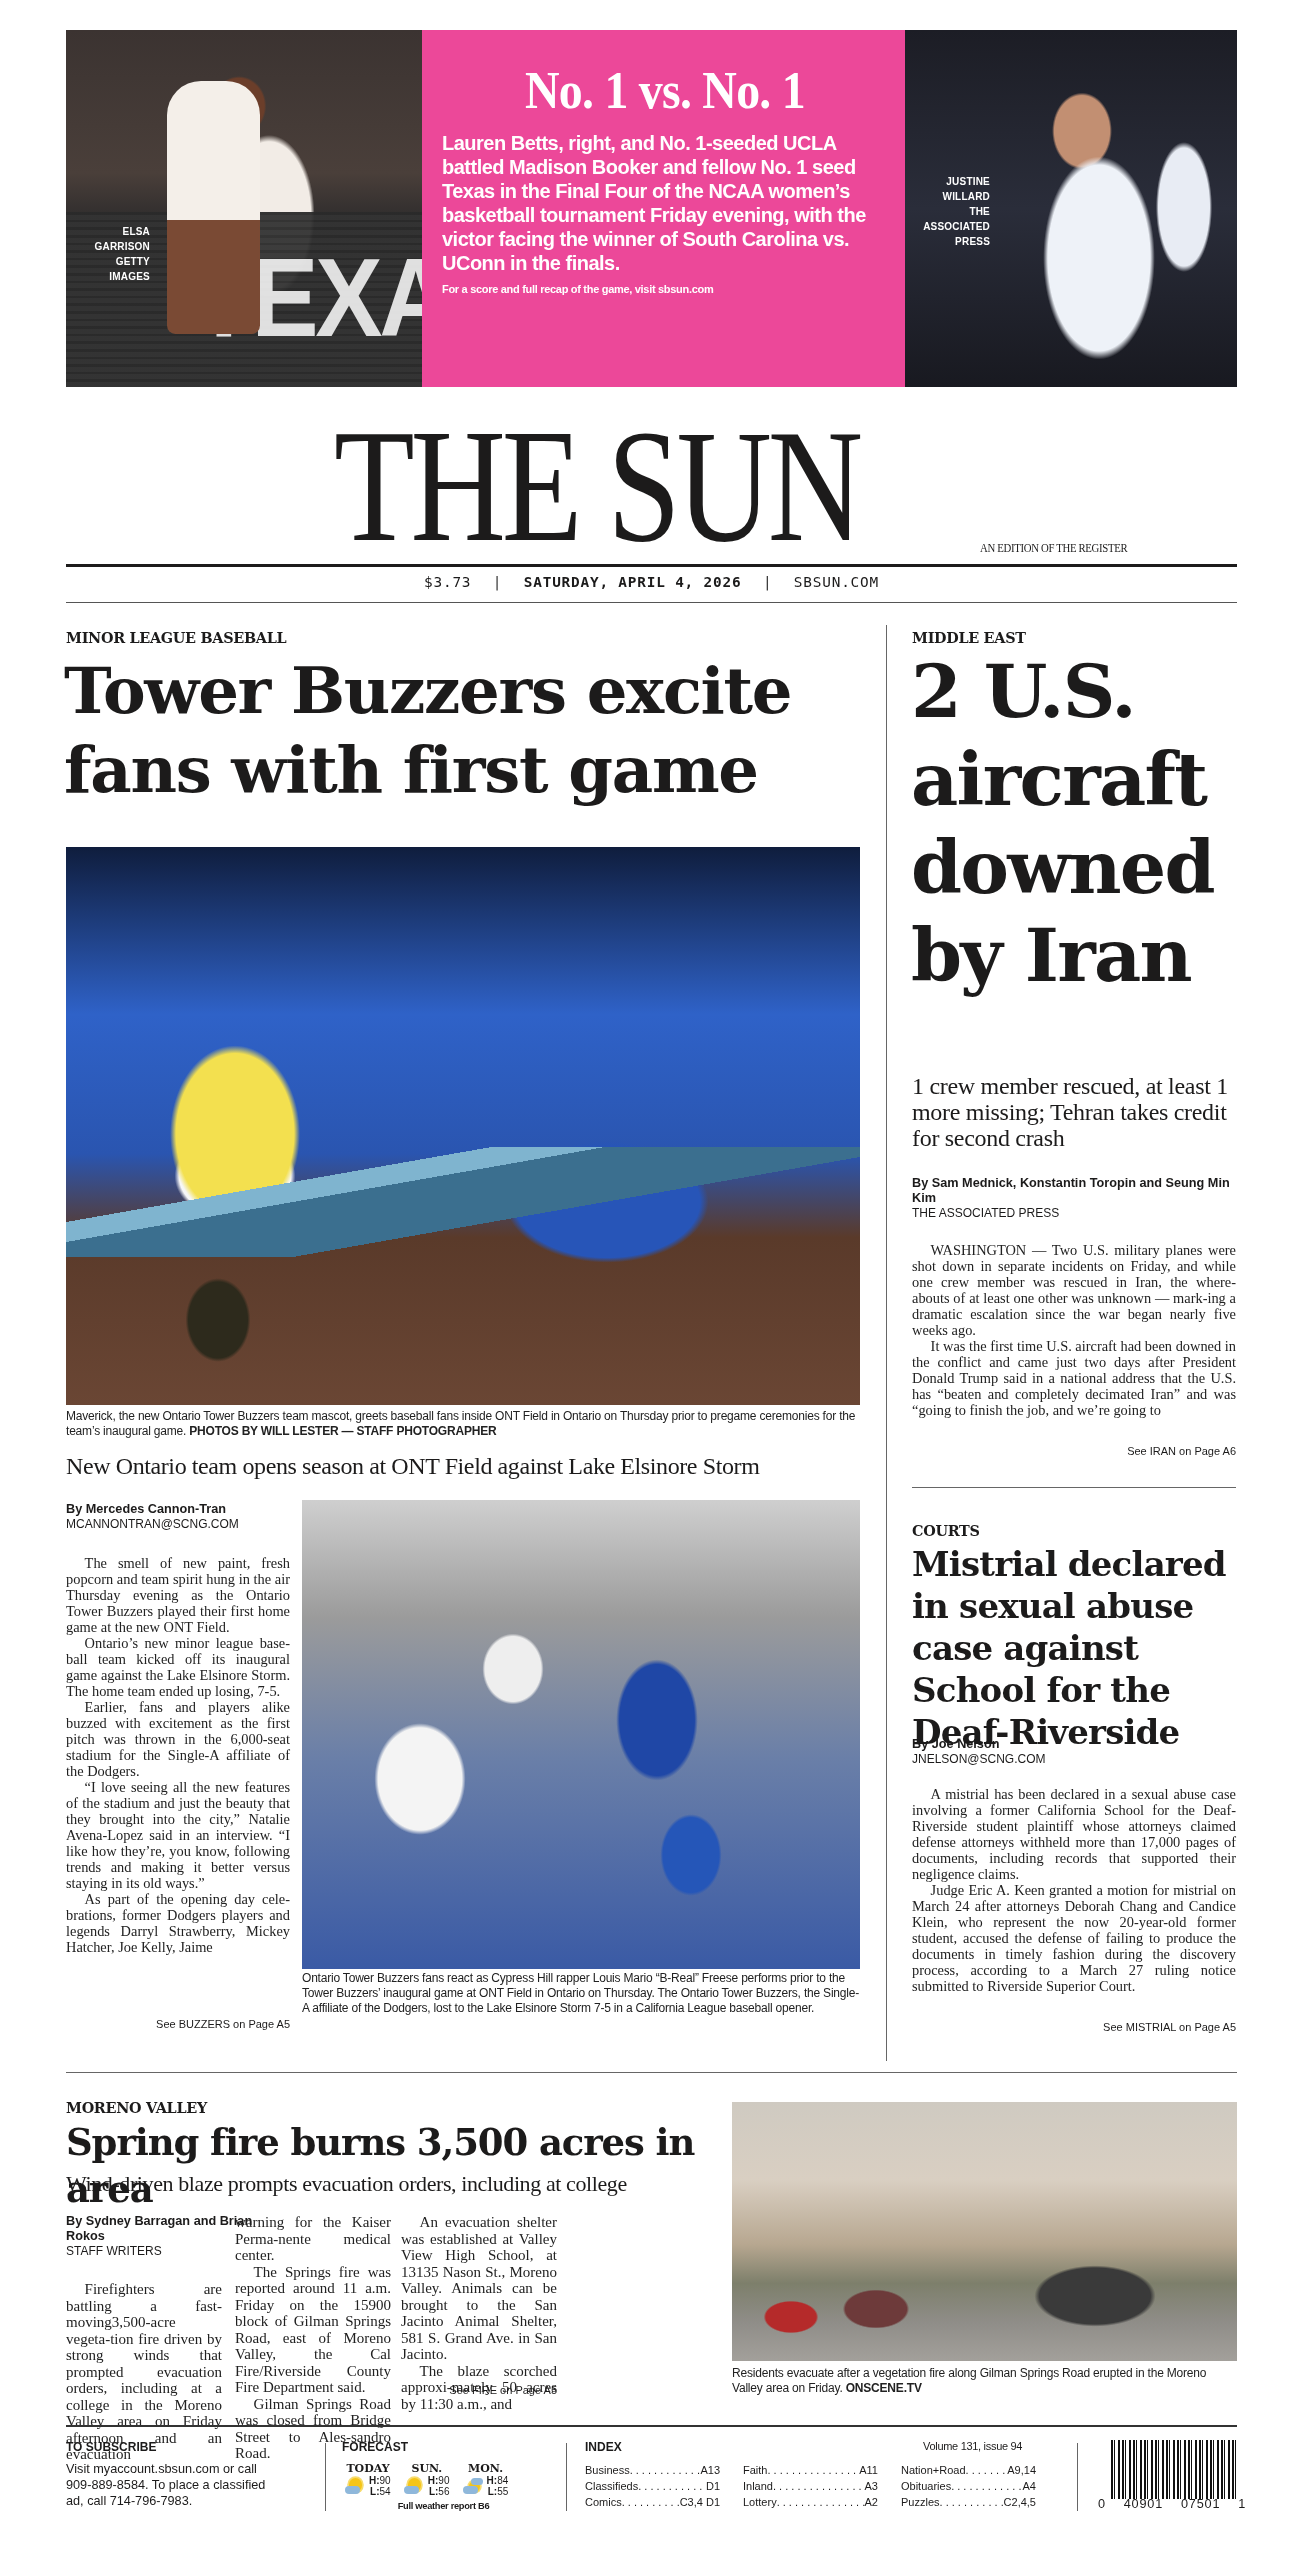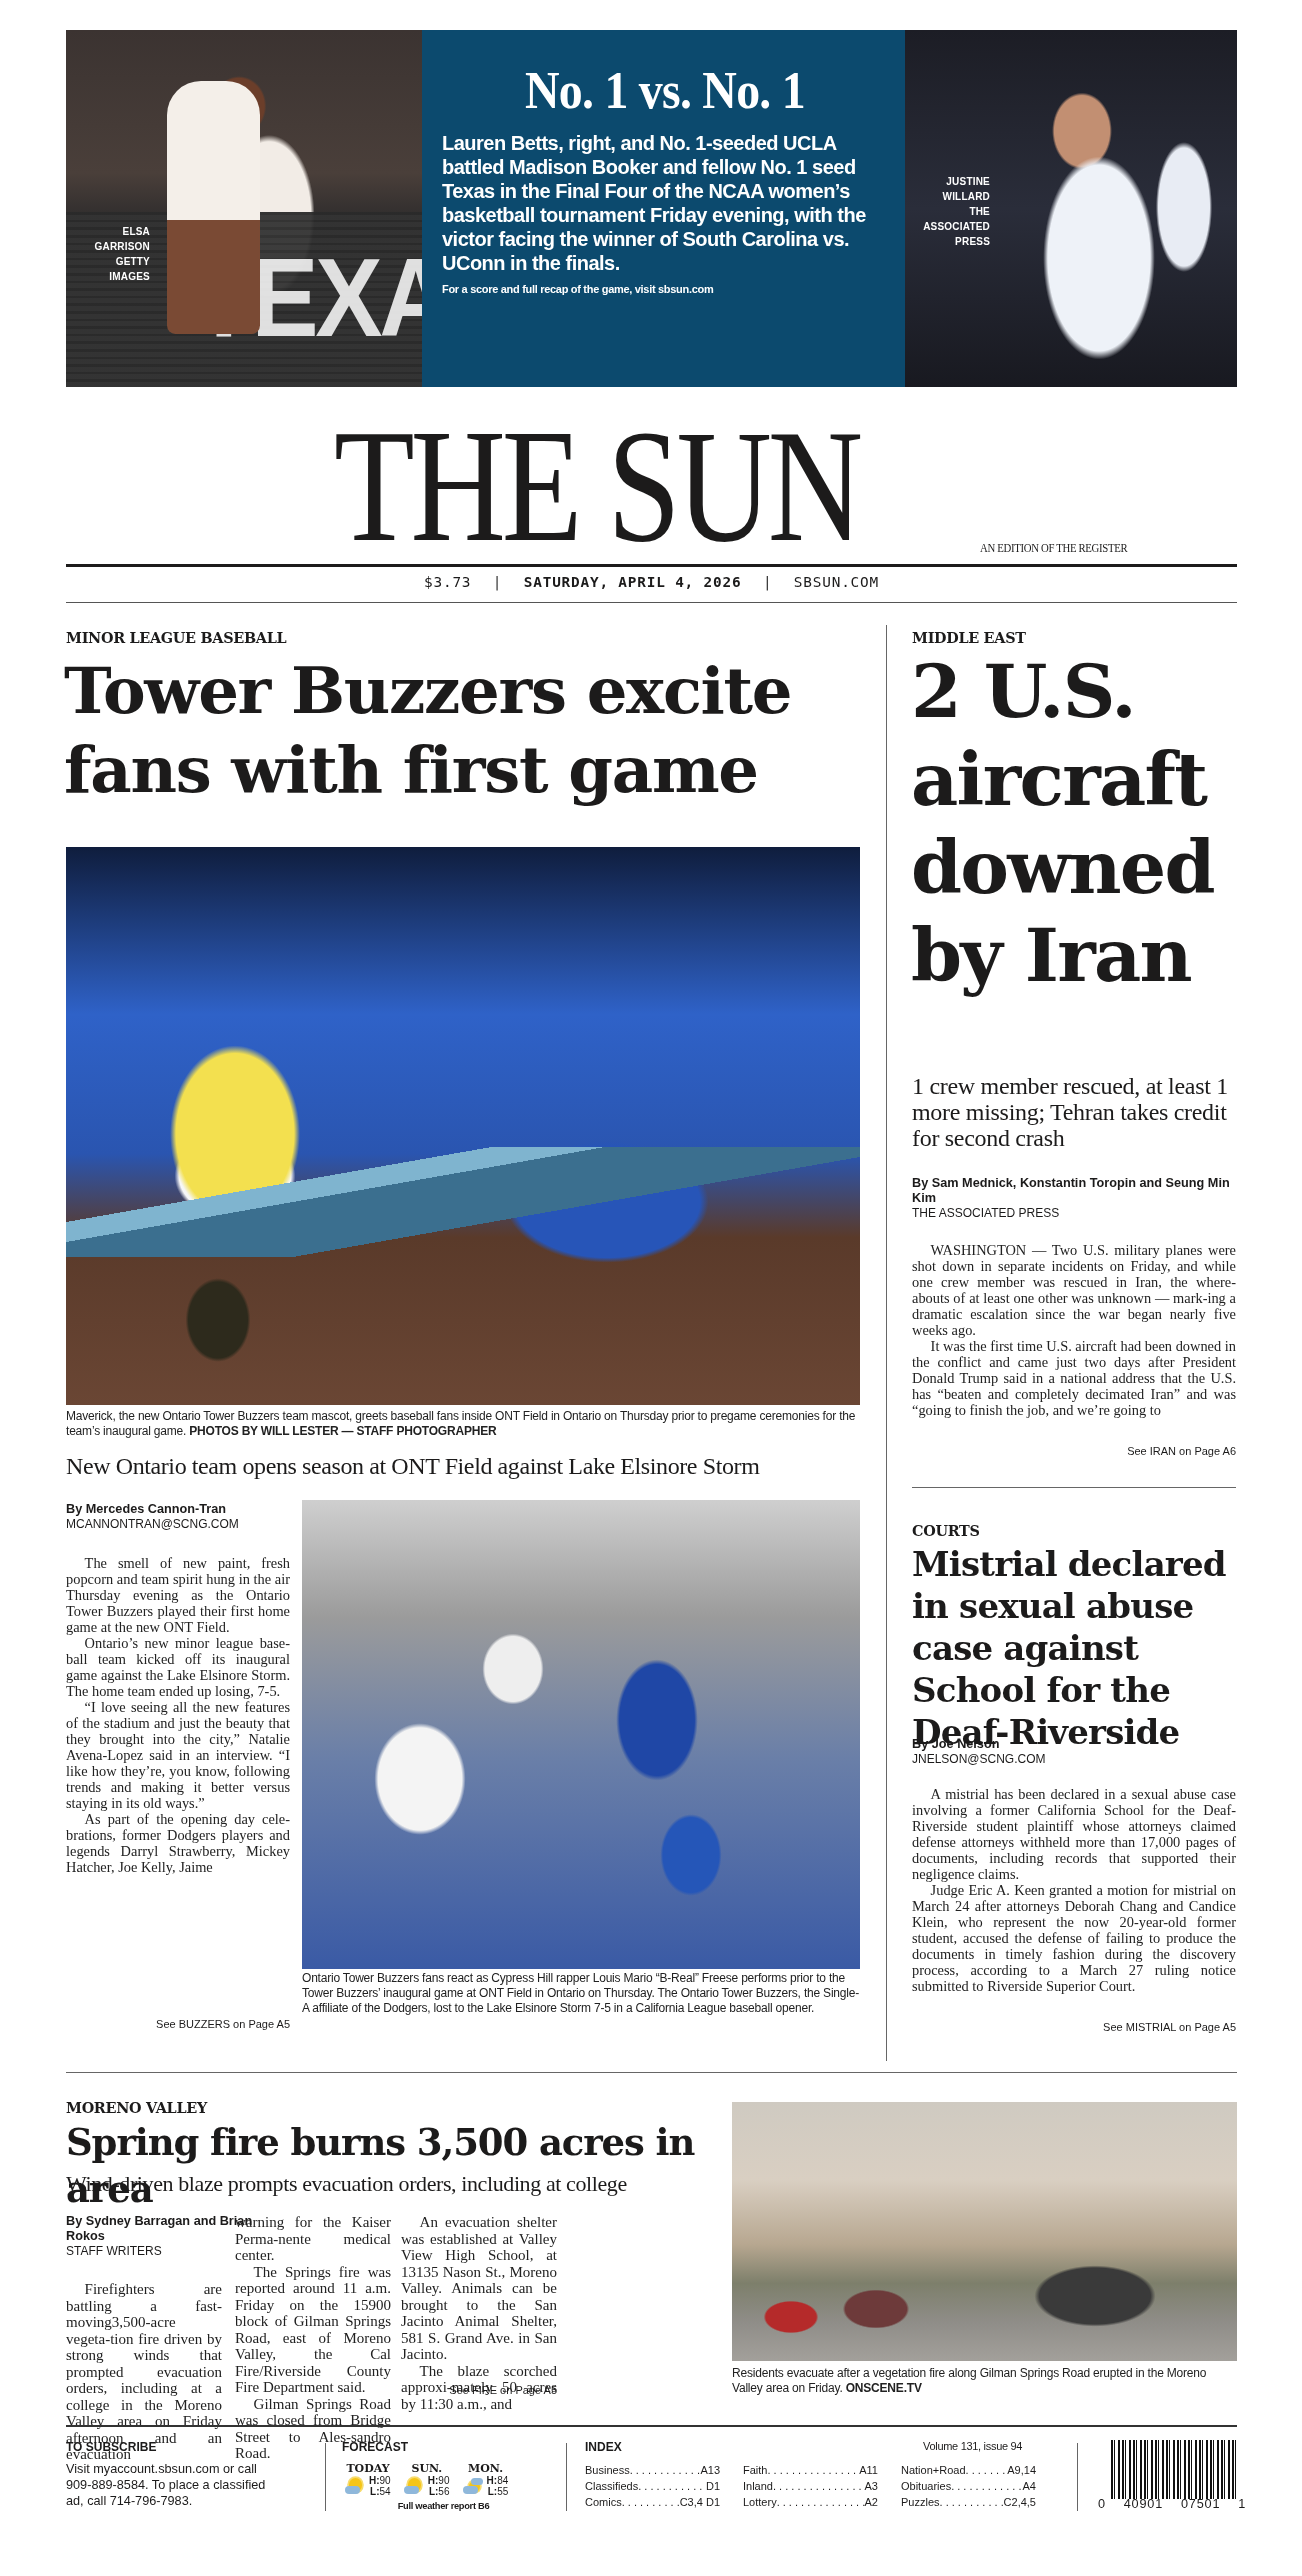--- a/index.html
+++ b/index.html
@@ -18,21 +18,21 @@
       radial-gradient(ellipse 76px 135px at 203px 186px, #f2ece6 0 55%, transparent 60%),
       radial-gradient(ellipse 42px 46px at 173px 76px, #6b3e2a 0 60%, transparent 65%),
       linear-gradient(180deg, #3b3331 0%, #4a3f3a 40%, #2b2a2b 55%, #3a3a3e 100%); }
   #promo-left .texas-board { position:absolute; left:0; top:182px; width:356px; height:175px;
     background: repeating-linear-gradient(0deg,#333 0 5px,#2a2a2a 5px 7.6px); opacity:.95; }
   #promo-left .texas-word { position:absolute; left:127px; top:211px; font: bold 101px "Liberation Sans", sans-serif;
     color: rgba(255,255,255,.85); letter-spacing:-3.4px; transform: scaleY(1.1); }
   #promo-left .player { position:absolute; left:101px; top:51px; width:93px; height:253px;
     background: linear-gradient(180deg,#f4efe9 0 55%, #7a4a34 55% 100%); border-radius: 34px 34px 8.4px 8.4px; }
   .credit { position:absolute; font: bold 10px "Liberation Sans", sans-serif; color:#fff; text-align:right; line-height:15px; letter-spacing:0.2px; }
-  #promo-center { left: 356px; top: 0; width: 483px; height: 357px; background: #0c4a6e; color:#fff; padding: 35px 17px 0 20px; }
+  #promo-center { left: 356px; top: 0; width: 483px; height: 357px; background: #ec4899; color:#fff; padding: 35px 17px 0 20px; }
   #promo-title { font: bold 52px "Liberation Serif", serif; text-align:center; letter-spacing:-0.8px; line-height:52px; transform: scaleX(.92); }
   #promo-text { font: bold 20px "Liberation Sans", sans-serif; line-height: 24px; margin-top: 13.5px; letter-spacing:-0.5px; transform-origin:left; }
   #promo-note { font: bold 11px "Liberation Sans", sans-serif; margin-top: 8.4px; letter-spacing:-0.3px; }
   #promo-right { left: 839px; top: 0; width: 332px; height: 357px;
     background:
       radial-gradient(ellipse 93px 169px at 194px 228px, #eef2f8 0 55%, transparent 60%),
       radial-gradient(ellipse 46px 59px at 177px 101px, #c28f72 0 60%, transparent 65%),
       radial-gradient(ellipse 51px 118px at 279px 177px, #e8ecf4 0 50%, transparent 55%),
       linear-gradient(180deg,#1c1d25 0%,#2a2d3a 50%,#181920 100%); }
 
@@ -206,20 +206,21 @@
   <b>PHOTOS BY WILL LESTER — STAFF PHOTOGRAPHER</b>
 </div>
 <div id="main-dek" class="abs">New Ontario team opens season at ONT Field against Lake Elsinore Storm</div>
 <div id="main-byline" class="abs">
   <div class="byline">By Mercedes Cannon-Tran</div>
   <div class="byline-sub">MCANNONTRAN@SCNG.COM</div>
 </div>
 <div id="main-body" class="abs body-text">
   <p>The smell of new paint, fresh popcorn and team spirit hung in the air Thursday evening as the Ontario Tower Buzzers played their first home game at the new ONT Field.</p>
   <p>Ontario’s new minor league base-ball team kicked off its inaugural game against the Lake Elsinore Storm. The home team ended up losing, 7-5.</p>
+  <p>Earlier, fans and players alike buzzed with excitement as the first pitch was thrown in the 6,000-seat stadium for the Single-A affiliate of the Dodgers.</p>
   <p>“I love seeing all the new features of the stadium and just the beauty that they brought into the city,” Natalie Avena-Lopez said in an interview. “I like how they’re, you know, following trends and making it better versus staying in its old ways.”</p>
   <p>As part of the opening day cele-brations, former Dodgers players and legends Darryl Strawberry, Mickey Hatcher, Joe Kelly, Jaime</p>
 </div>
 <div id="main-jump" class="abs jump">
   <span>See</span>
   <b>BUZZERS</b>
   <span>on Page A5</span>
 </div>
 <div id="second-photo" class="abs photo"></div>
 <div id="second-caption" class="abs caption">Ontario Tower Buzzers fans react as Cypress Hill rapper Louis Mario “B-Real” Freese performs prior to the Tower Buzzers’ inaugural game at ONT Field in Ontario on Thursday. The Ontario Tower Buzzers, the Single-A affiliate of the Dodgers, lost to the Lake Elsinore Storm 7-5 in a California League baseball opener.</div>

